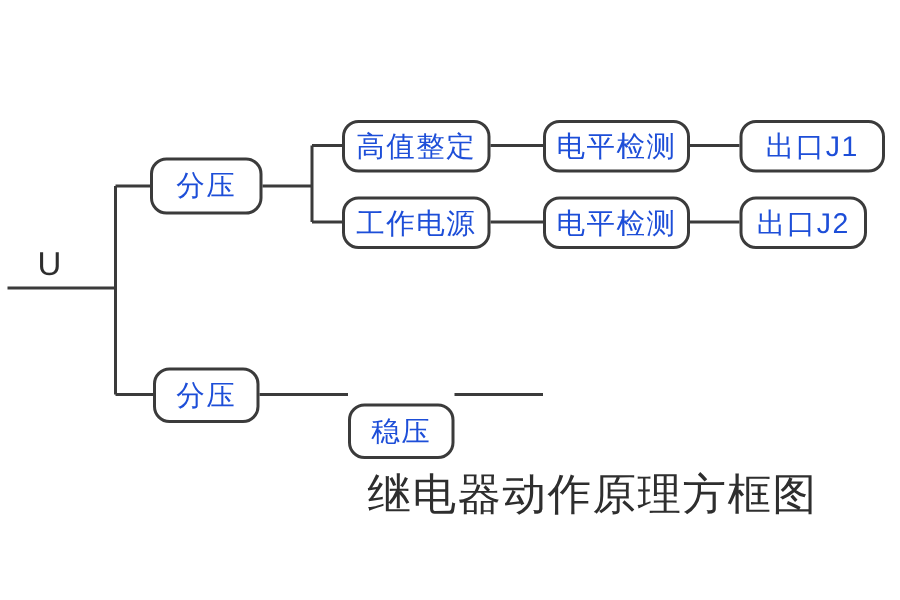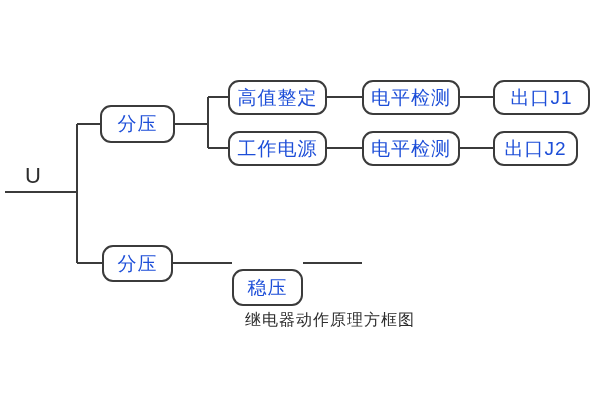--- a/index.html
+++ b/index.html
@@ -40,21 +40,21 @@
     position: absolute;
     left: 25px;
     top: 163px;
     font-size: 22px;
     color: #2e2e2e;
   }
   .caption {
     position: absolute;
     left: 245px;
     top: 310px;
-    font-size: 16px;
+    font-size: 29px;
     color: #2e2e2e;
     letter-spacing: 1px;
   }
 </style>
 </head>
 <body>
 
 <div class="canvas">
 
   <svg class="wires" viewBox="0 0 600 400">

